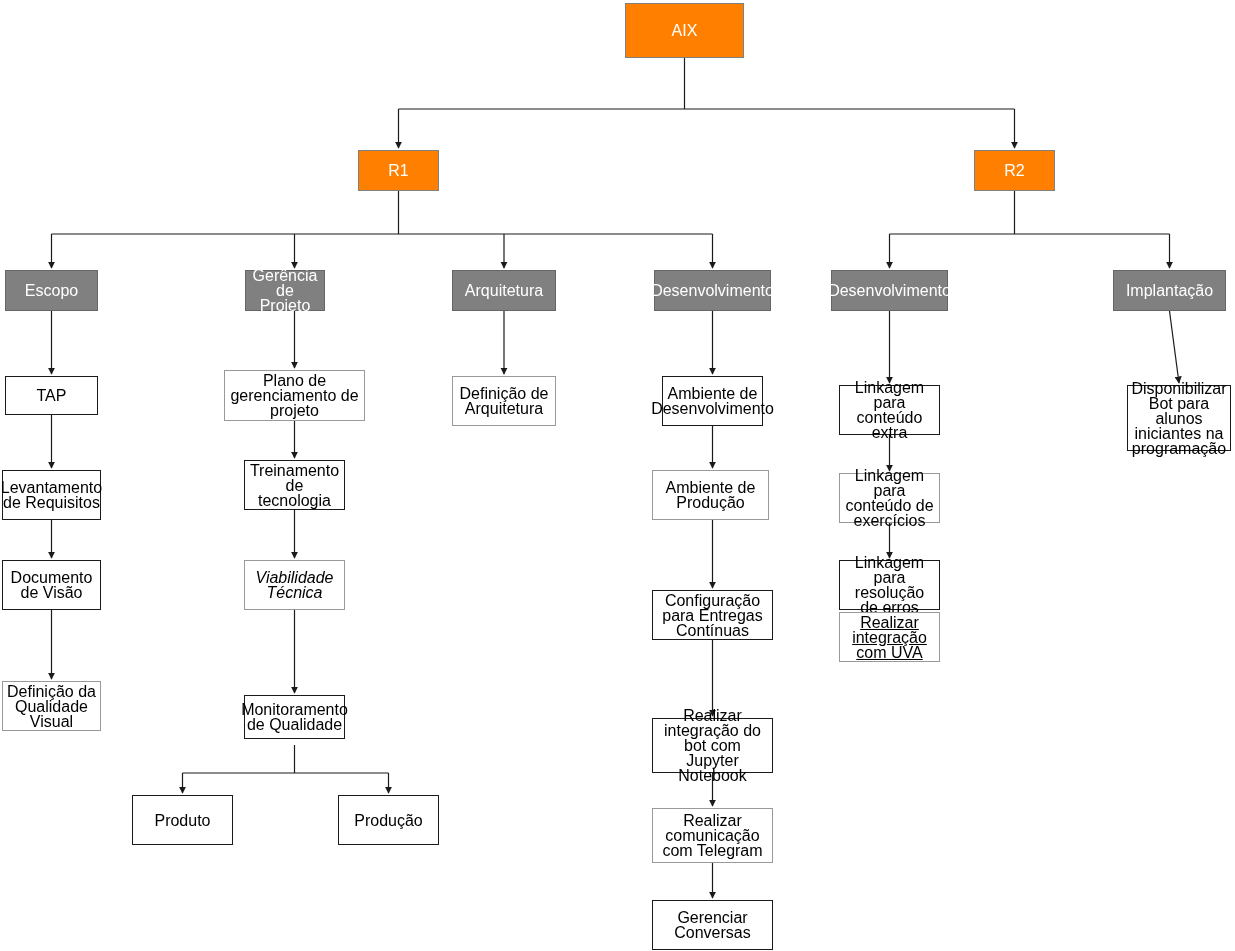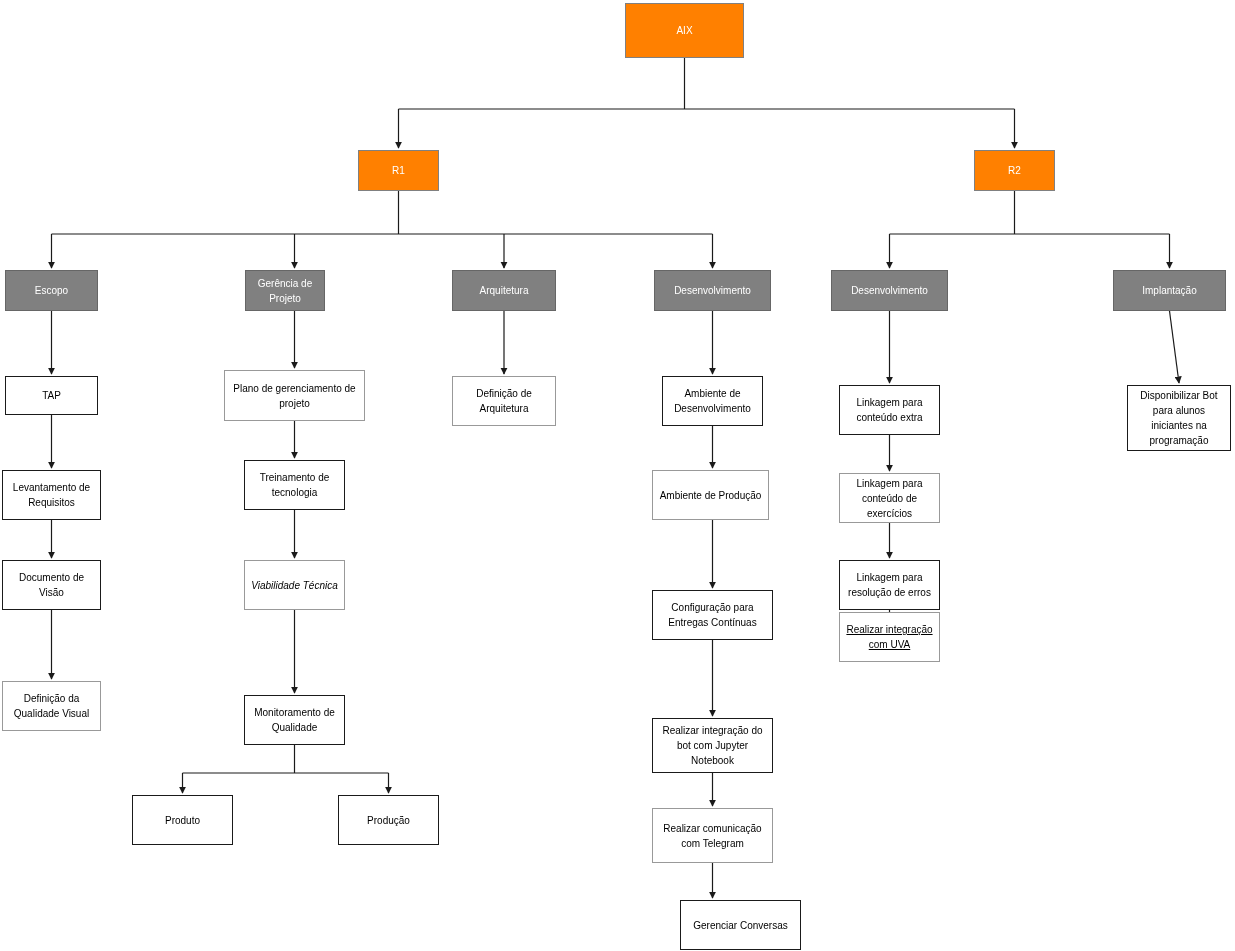--- a/index.html
+++ b/index.html
@@ -23,21 +23,21 @@
     height: 951px;
     pointer-events: none;
   }
   .node {
     position: absolute;
     box-sizing: border-box;
     display: flex;
     align-items: center;
     justify-content: center;
     text-align: center;
-    font-size: 10px;
+    font-size: 16px;
     line-height: 15px;
     padding: 2px 4px;
     z-index: 2;
   }
   .node-root, .node-release {
     background: #ff8000;
     border: 1px solid #808080;
     color: #ffffff;
   }
   .node-phase {
@@ -147,21 +147,21 @@
       </div>
       <div class="node node-task soft" style="left: 224px; top: 370px; width: 141px; height: 51px;">
         <span>Plano de gerenciamento de projeto</span>
       </div>
       <div class="node node-task" style="left: 244px; top: 460px; width: 101px; height: 50px;">
         <span>Treinamento de tecnologia</span>
       </div>
       <div class="node node-task soft" style="left: 244px; top: 560px; width: 101px; height: 50px; font-style: italic;">
         <span>Viabilidade Técnica</span>
       </div>
-      <div class="node node-task" style="left: 244px; top: 695px; width: 101px; height: 50px;">
+      <div class="node node-task" style="left: 244px; top: 695px; width: 101px; height: 44px;">
         <span>Monitoramento de Qualidade</span>
       </div>
       <div class="node node-task" style="left: 132px; top: 795px; width: 101px; height: 50px;">
         <span>Produto</span>
       </div>
       <div class="node node-task" style="left: 338px; top: 795px; width: 101px; height: 50px;">
         <span>Produção</span>
       </div>
       <div class="node node-task soft" style="left: 452px; top: 376px; width: 104px; height: 50px;">
         <span>Definição de Arquitetura</span>
@@ -174,21 +174,21 @@
       </div>
       <div class="node node-task" style="left: 652px; top: 590px; width: 121px; height: 50px;">
         <span>Configuração para Entregas Contínuas</span>
       </div>
       <div class="node node-task" style="left: 652px; top: 718px; width: 121px; height: 55px;">
         <span>Realizar integração do bot com Jupyter Notebook</span>
       </div>
       <div class="node node-task soft" style="left: 652px; top: 808px; width: 121px; height: 55px;">
         <span>Realizar comunicação com Telegram</span>
       </div>
-      <div class="node node-task" style="left: 680px; top: 900px; width: 121px; height: 50px;">
+      <div class="node node-task" style="left: 652px; top: 900px; width: 121px; height: 50px;">
         <span>Gerenciar Conversas</span>
       </div>
       <div class="node node-task" style="left: 839px; top: 385px; width: 101px; height: 50px;">
         <span>Linkagem para conteúdo extra</span>
       </div>
       <div class="node node-task soft" style="left: 839px; top: 473px; width: 101px; height: 50px;">
         <span>Linkagem para conteúdo de exercícios</span>
       </div>
       <div class="node node-task" style="left: 839px; top: 560px; width: 101px; height: 50px;">
         <span>Linkagem para resolução de erros</span>

